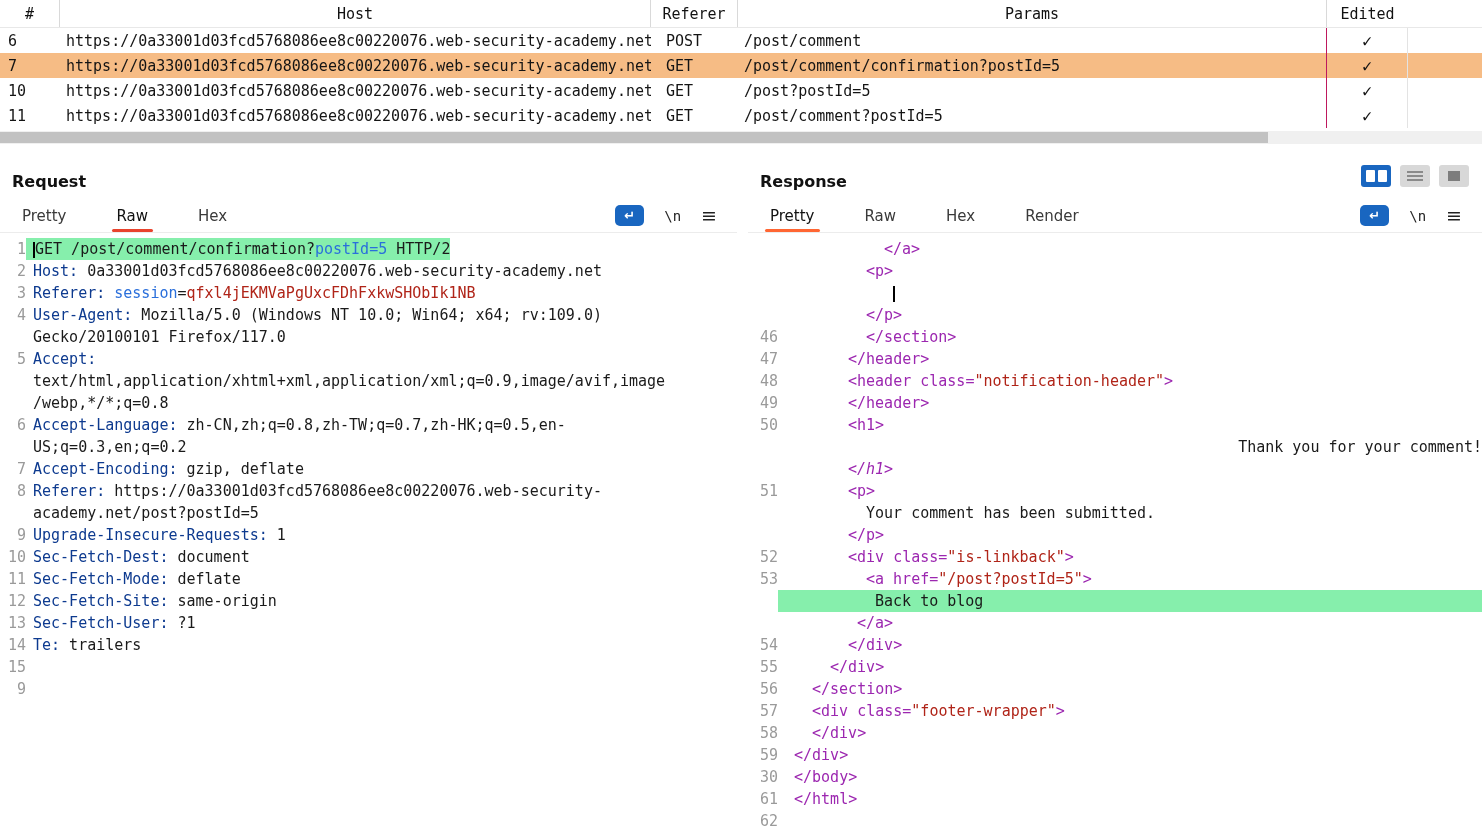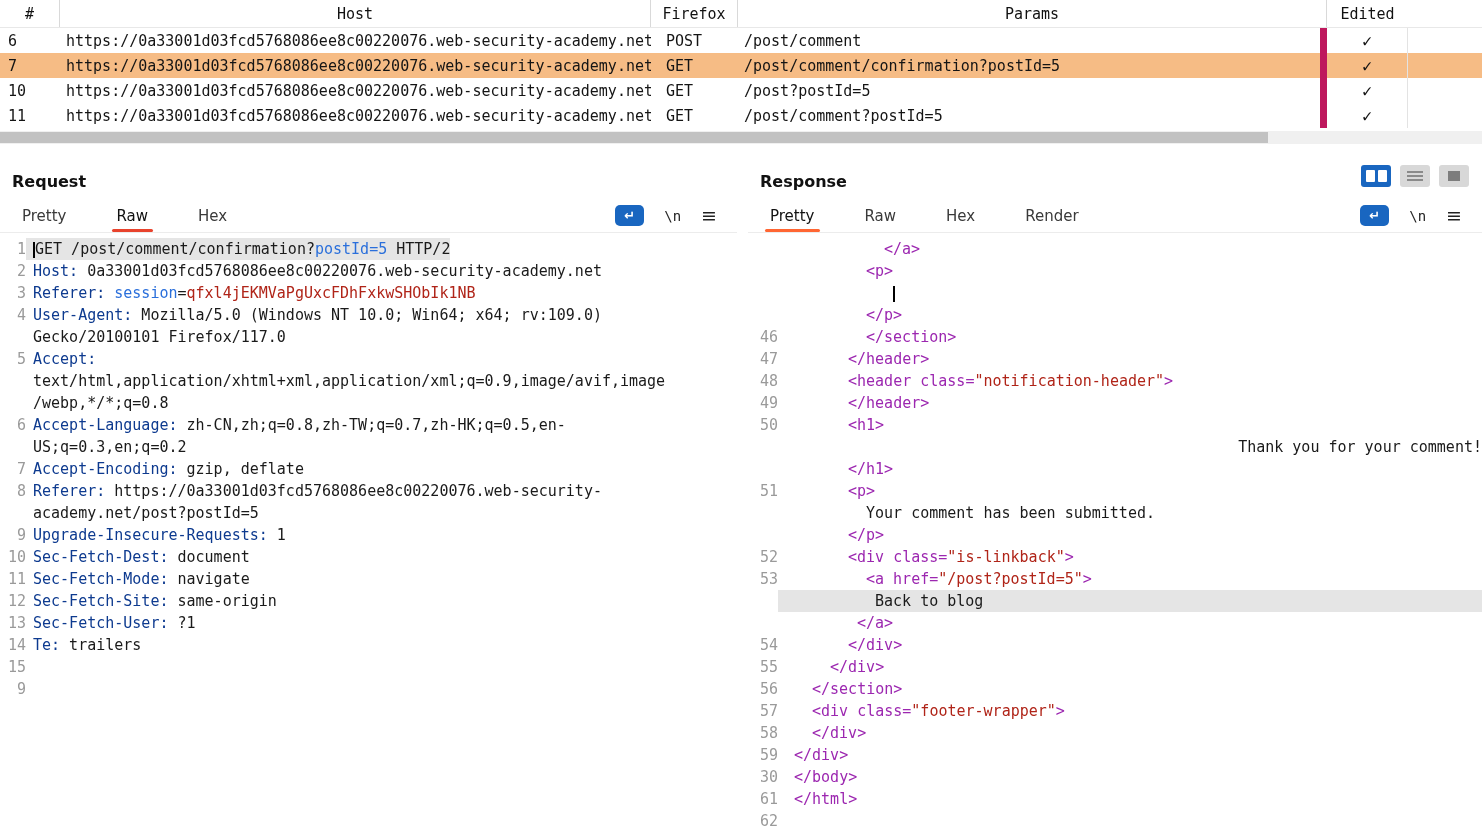--- a/index.html
+++ b/index.html
@@ -13,21 +13,21 @@
   .th{display:flex;align-items:center;justify-content:center;font-size:15px;
       font-family:"DejaVu Sans Mono",monospace;border-right:1px solid #d9d9d9;color:#111}
   .th:last-child{border-right:none}
   .tr{height:25px}
   .tr.selected{background:#f6bc85}
   .td{display:flex;align-items:center;font-size:15px;white-space:nowrap;overflow:hidden;
       font-family:"DejaVu Sans Mono",monospace;color:#141414}
   .td.c0{padding-left:8px}
   .td.c1{padding-left:6px}
   .td.c2{padding-left:15px}
-  .td.c3{padding-left:6px;border-right:7px solid #be185d}
+  .td.c3{padding-left:6px;border-right:1px solid #be185d}
   .td.c4{justify-content:center;font-size:17px;border-right:1px solid #e3e3e3}
   .hscroll{height:13px;background:#f0f0f0;position:relative;margin-top:3px}
   .hthumb{position:absolute;left:0;top:1px;height:11px;width:1268px;background:#c2c2c2}
 
   
   .panels{display:flex;margin-top:16px;height:673px}
   .panel{position:relative;overflow:hidden}
   .request-panel{width:737px;flex:none}
   .splitter{width:11px;flex:none}
   .response-panel{flex:1;min-width:0}
@@ -55,40 +55,40 @@
   .lb-single i{width:12px;height:10px;background:#7d7d7d}
 
   
   .editor{font-family:"DejaVu Sans Mono",monospace;font-size:15px;line-height:22px;margin-top:5px}
   .line{display:flex;align-items:flex-start}
   .ln{flex:none;width:26px;text-align:right;color:#9a9a9a}
   .response-panel .ln{width:30px}
   .code{white-space:pre-wrap;overflow-wrap:break-word;padding-left:7px;min-height:22px}
   .request-panel .code{max-width:645px}
   .response-panel .code{flex:1}
-  .code.hl{background:#e5e5e5}
+  .code.hl{background:#86efac}
   .tk-plain{color:#1a1a1a}
   .tk-name{color:#0d3a8f}
   .tk-param{color:#2a6fdb}
   .tk-red{color:#b02418}
   .tk-tag{color:#9c27b0}
   .tk-attr{color:#b02418}
   .tk-text{color:#1a1a1a}
   .caret{display:inline-block;width:2px;height:16px;background:#000;vertical-align:text-bottom}
 </style>
 </head>
 <body>
 
 <div class="app">
 
   <div>
     <div class="thead">
         <div class="th c0">#</div>
         <div class="th c1">Host</div>
-        <div class="th c2">Firefox</div>
+        <div class="th c2">Referer</div>
         <div class="th c4">Params</div>
         <div class="th c5">Edited</div>
       </div>
     <div>
         <div class="tr">
           <div class="td c0">6</div>
           <div class="td c1">https://0a33001d03fcd5768086ee8c00220076.web-security-academy.net</div>
           <div class="td c2">POST</div>
           <div class="td c3">/post/comment</div>
           <div class="td c4">✓</div>
@@ -176,21 +176,21 @@
           <div class="line">
             <span class="ln">9</span>
             <span class="code"><span class="tk-name">Upgrade-Insecure-Requests:</span><span class="tk-plain"> 1</span></span>
           </div>
           <div class="line">
             <span class="ln">10</span>
             <span class="code"><span class="tk-name">Sec-Fetch-Dest:</span><span class="tk-plain"> document</span></span>
           </div>
           <div class="line">
             <span class="ln">11</span>
-            <span class="code"><span class="tk-name">Sec-Fetch-Mode:</span><span class="tk-plain"> navigate</span></span>
+            <span class="code"><span class="tk-name">Sec-Fetch-Mode:</span><span class="tk-plain"> deflate</span></span>
           </div>
           <div class="line">
             <span class="ln">12</span>
             <span class="code"><span class="tk-name">Sec-Fetch-Site:</span><span class="tk-plain"> same-origin</span></span>
           </div>
           <div class="line">
             <span class="ln">13</span>
             <span class="code"><span class="tk-name">Sec-Fetch-User:</span><span class="tk-plain"> ?1</span></span>
           </div>
           <div class="line">
@@ -275,21 +275,21 @@
           <div class="line">
             <span class="ln">50</span>
             <span class="code" style="padding-left: 70px;"><span class="tk-tag">&lt;h1&gt;</span></span>
           </div>
           <div class="line">
             <span class="ln"></span>
             <span class="code" style="padding-left: 79px; text-align: right;"><span class="tk-text">Thank you for your comment!</span></span>
           </div>
           <div class="line">
             <span class="ln"></span>
-            <span class="code" style="padding-left: 70px;"><span class="tk-tag">&lt;/h1&gt;</span></span>
+            <span class="code" style="padding-left: 70px; font-style: italic;"><span class="tk-tag">&lt;/h1&gt;</span></span>
           </div>
           <div class="line">
             <span class="ln">51</span>
             <span class="code" style="padding-left: 70px;"><span class="tk-tag">&lt;p&gt;</span></span>
           </div>
           <div class="line">
             <span class="ln"></span>
             <span class="code" style="padding-left: 88px;"><span class="tk-text">Your comment has been submitted.</span></span>
           </div>
           <div class="line">

